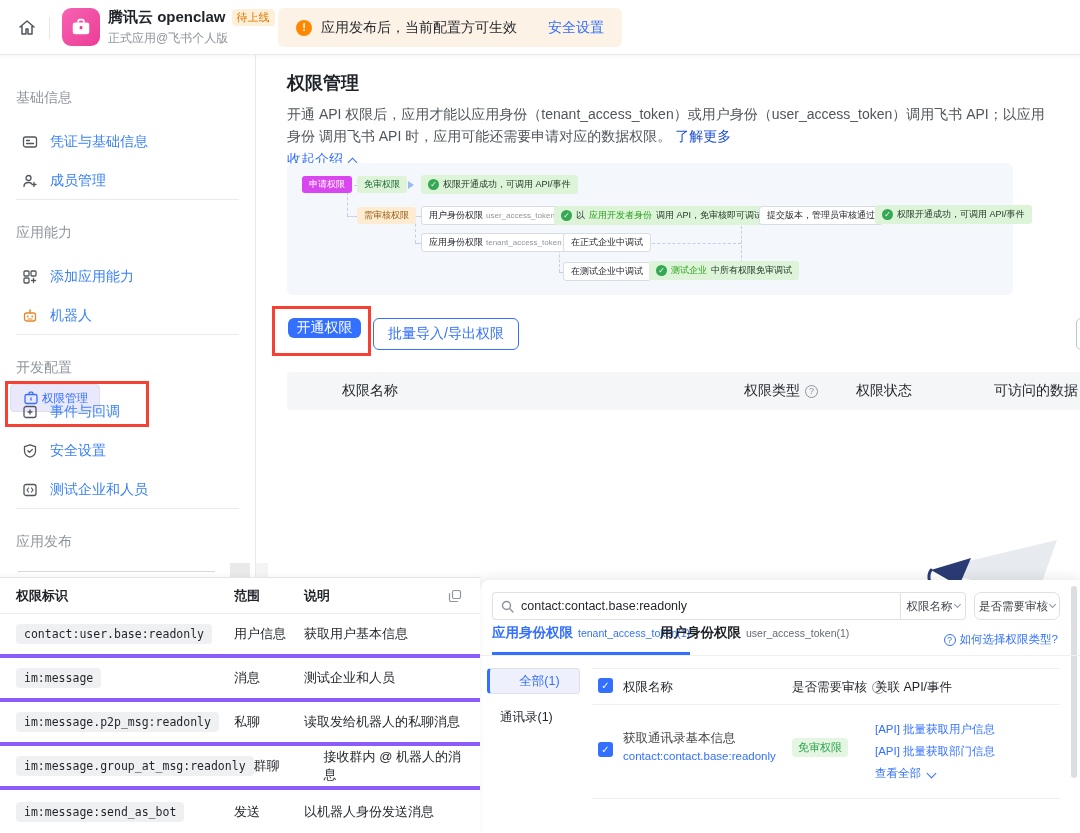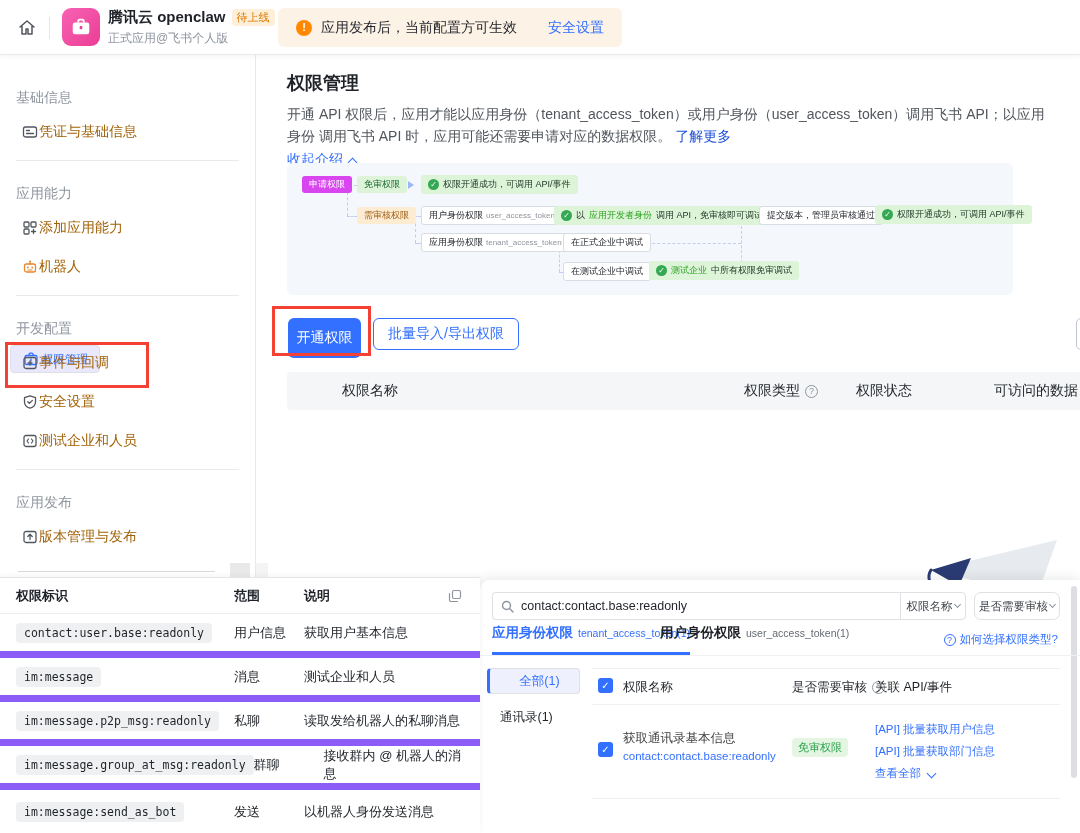--- a/index.html
+++ b/index.html
@@ -25,22 +25,22 @@
           display:flex;align-items:center;padding:0 18px;gap:9px}
   .warn-ic{width:16px;height:16px;border-radius:50%;background:#ff8800;color:#fff;font-size:11px;font-weight:bold;
            display:flex;align-items:center;justify-content:center;line-height:1}
   .notice-text{font-size:14px;color:#1f2329}
   .notice-link{font-size:14px;color:#3370ff;margin-left:22px;cursor:pointer}
 
   
   #sidebar{position:absolute;left:0;top:55px;width:255px;height:525px;background:#fff;z-index:1;padding-top:10px}
   .v-divider{position:absolute;left:255px;top:55px;width:1px;height:522px;background:#e9eaec;z-index:1}
   .side-section{margin:24px 16px 6px;font-size:14px;color:#8f959e}
-  .side-item{height:38px;margin:1px 10px;padding:0 11px;border-radius:6px;display:flex;align-items:center;
-             font-size:14px;color:#a16207;cursor:pointer;position:relative}
+  .side-item{height:38px;margin:1px 10px;padding:0 11px;border-radius:6px;display:flex;align-items:flex-end;gap:11px;
+             font-size:14px;color:#3b82f6;cursor:pointer;position:relative}
   .side-item.sel{background:#e9e8fc;color:#3370ff}
   .side-item .ic{width:18px;height:18px;display:flex;align-items:center;justify-content:center;flex:0 0 18px}
   .side-hr{height:1px;background:#e9eaec;margin:9px 16px}
   .red-box{position:absolute;border:3px solid #f54134;z-index:7;pointer-events:none}
 
   
   #main{position:absolute;left:256px;top:55px;width:824px;height:525px;background:#fff;z-index:1}
   .pg-title{position:absolute;left:31px;top:16px;font-size:18px;font-weight:bold;color:#1f2329}
   .pg-desc{position:absolute;left:31px;top:48px;width:770px;font-size:14px;line-height:22px;color:#51565d}
   .link{color:#1d4ed8;cursor:pointer}
@@ -61,21 +61,21 @@
   .fbox .sub{color:#8f959e;font-size:8px}
   .fok{height:19px;padding:0 7px;background:#ddf4d9;color:#243a2a;gap:4px}
   .fcheck{width:11px;height:11px;border-radius:50%;background:#34a853;color:#fff;font-size:8px;
           display:inline-flex;align-items:center;justify-content:center;flex:0 0 11px}
   .hlg{color:#2ea121}
   .farrow{position:absolute;width:0;height:0;border-left:6px solid #9db9f7;border-top:4px solid transparent;border-bottom:4px solid transparent}
   .dashh{position:absolute;border-top:1px dashed #c5cdee}
   .dashv{position:absolute;border-left:1px dashed #c5cdee}
 
   
-  .btn-primary{position:absolute;left:32px;top:263px;width:73px;height:40px;background:#3370ff;color:#fff;
+  .btn-primary{position:absolute;left:32px;top:263px;width:73px;height:20px;background:#3370ff;color:#fff;
                border:none;border-radius:6px;font-size:14px;cursor:pointer;font-family:inherit}
   .btn-outline{position:absolute;left:117px;top:263px;height:32px;padding:0 14px;background:#fff;color:#3370ff;
                border:1px solid #3370ff;border-radius:6px;font-size:14px;cursor:pointer;font-family:inherit}
   .btn-sliver{position:absolute;left:820px;top:263px;width:10px;height:32px;border:1px solid #c0c6cf;border-radius:6px;background:#fff}
   .tbl-head{position:absolute;left:31px;top:317px;width:800px;height:38px;background:#f5f6f7;border-radius:4px;
             display:flex;align-items:center;font-size:14px;color:#1f2329}
   .th{position:absolute;display:flex;align-items:center;gap:5px}
   .qhelp{width:13px;height:13px;border-radius:50%;border:1px solid #8f959e;color:#8f959e;font-size:9px;
          display:inline-flex;align-items:center;justify-content:center}
 
@@ -85,21 +85,21 @@
   
   #bl-art-line{position:absolute;left:18px;top:571px;width:197px;height:1px;background:#d8d8d8;z-index:4}
   .bl-chip1{position:absolute;left:230px;top:563px;width:20px;height:14px;background:#e9e9e9;z-index:4}
   .bl-chip2{position:absolute;left:256px;top:563px;width:12px;height:14px;background:#f4f4f4;z-index:4}
   #panel-left{position:absolute;left:0;top:577px;width:480px;height:256px;background:#fff;z-index:5;
               border-top:1px solid #e4e5e7;box-shadow:0 -1px 6px rgba(31,35,41,.05)}
   .pl-head{display:flex;align-items:center;height:36px;padding:0 16px;font-size:13px;font-weight:bold;color:#1f2329;
            border-bottom:1px solid #eceded}
   .pl-c1{flex:0 0 218px}.pl-c2{flex:0 0 70px}.pl-c3{flex:1}
   .pl-copy{flex:0 0 16px;display:flex;align-items:center;cursor:pointer}
-  .pl-row{display:flex;align-items:center;height:44px;padding:0 16px;font-size:13px;border-bottom:7px solid #8b5cf6}
+  .pl-row{display:flex;align-items:center;height:44px;padding:0 16px;font-size:13px;border-bottom:4px solid #8b5cf6}
   .pl-row:last-child{border-bottom:none}
   .code-chip{display:inline-block;background:#eff0f1;border-radius:4px;padding:3px 8px;font-size:11.5px;color:#1f2329}
 
   
   #panel-right{position:absolute;left:480px;top:580px;width:600px;height:253px;background:#fff;z-index:3;
                border-top-left-radius:10px;box-shadow:-2px -2px 12px rgba(31,35,41,.10)}
   .search-box{position:absolute;left:12px;top:12px;width:408px;height:28px;border:1px solid #dee0e3;
               border-radius:4px 0 0 4px;border-right:none;display:flex;align-items:center;padding:0 8px;gap:7px;background:#fff}
   .search-val{font-size:12.5px;color:#1f2329}
   .sel{position:absolute;height:28px;border:1px solid #dee0e3;border-radius:4px;display:flex;align-items:center;
@@ -168,20 +168,30 @@
     <div class="side-section">基础信息</div>
     <div class="side-item">
       <span class="ic">
         <svg width="16" height="16" viewBox="0 0 16 16">
             <rect x="1.5" y="3" width="13" height="10" rx="2" fill="none" stroke="#51565d" stroke-width="1.3"></rect>
             <path d="M4.5 6.5 h3 M4.5 9.5 h7" stroke="#51565d" stroke-width="1.3" stroke-linecap="round"></path>
           </svg>
       </span>
       <span>凭证与基础信息</span>
     </div>
+    <div class="side-item">
+      <span class="ic">
+        <svg width="16" height="16" viewBox="0 0 16 16">
+            <circle cx="6.5" cy="5" r="2.5" fill="none" stroke="#51565d" stroke-width="1.3"></circle>
+            <path d="M2 13.5 c0-2.5 2-4 4.5-4 1.2 0 2.3.3 3.1 1" fill="none" stroke="#51565d" stroke-width="1.3" stroke-linecap="round"></path>
+            <path d="M12 9.5 v4 M10 11.5 h4" stroke="#51565d" stroke-width="1.3" stroke-linecap="round"></path>
+          </svg>
+      </span>
+      <span>成员管理</span>
+    </div>
     <div class="side-hr"></div>
 
     <div class="side-section">应用能力</div>
     <div class="side-item">
       <span class="ic">
         <svg width="16" height="16" viewBox="0 0 16 16">
             <rect x="2" y="2" width="5" height="5" rx="1" fill="none" stroke="#51565d" stroke-width="1.3"></rect>
             <rect x="9" y="2" width="5" height="5" rx="1" fill="none" stroke="#51565d" stroke-width="1.3"></rect>
             <rect x="2" y="9" width="5" height="5" rx="1" fill="none" stroke="#51565d" stroke-width="1.3"></rect>
             <path d="M11.5 9.5 v4 M9.5 11.5 h4" stroke="#51565d" stroke-width="1.3" stroke-linecap="round"></path>

